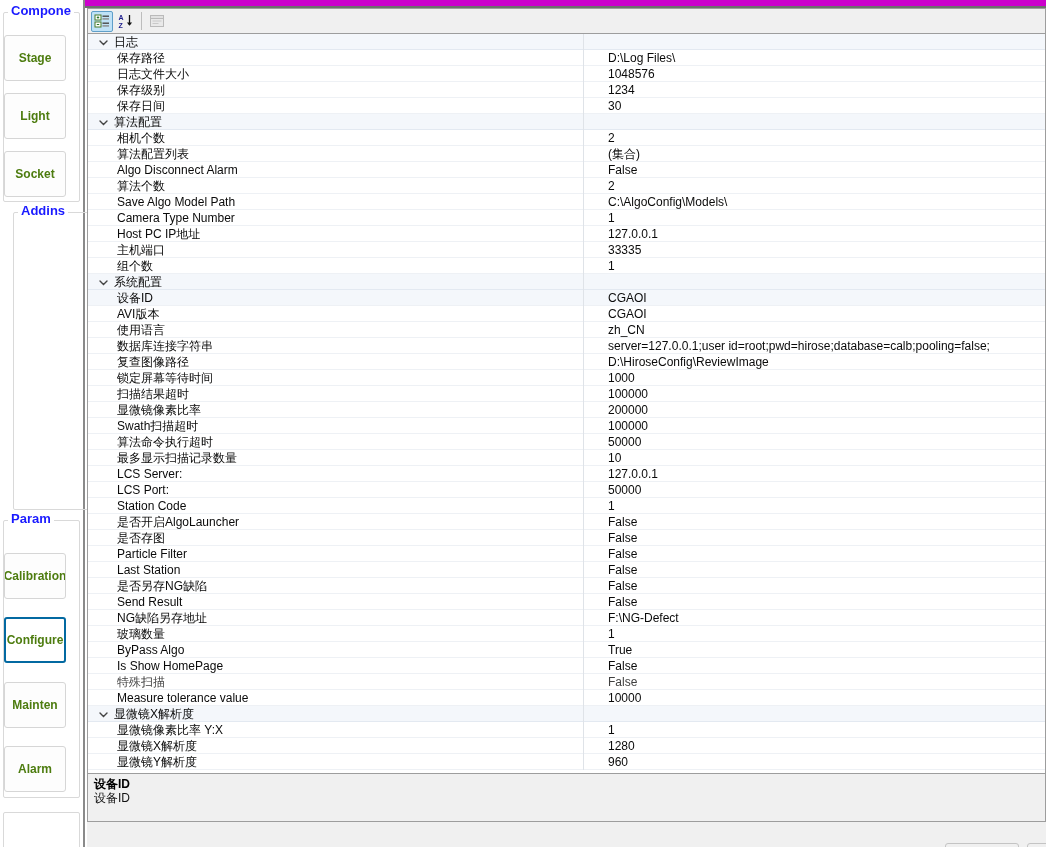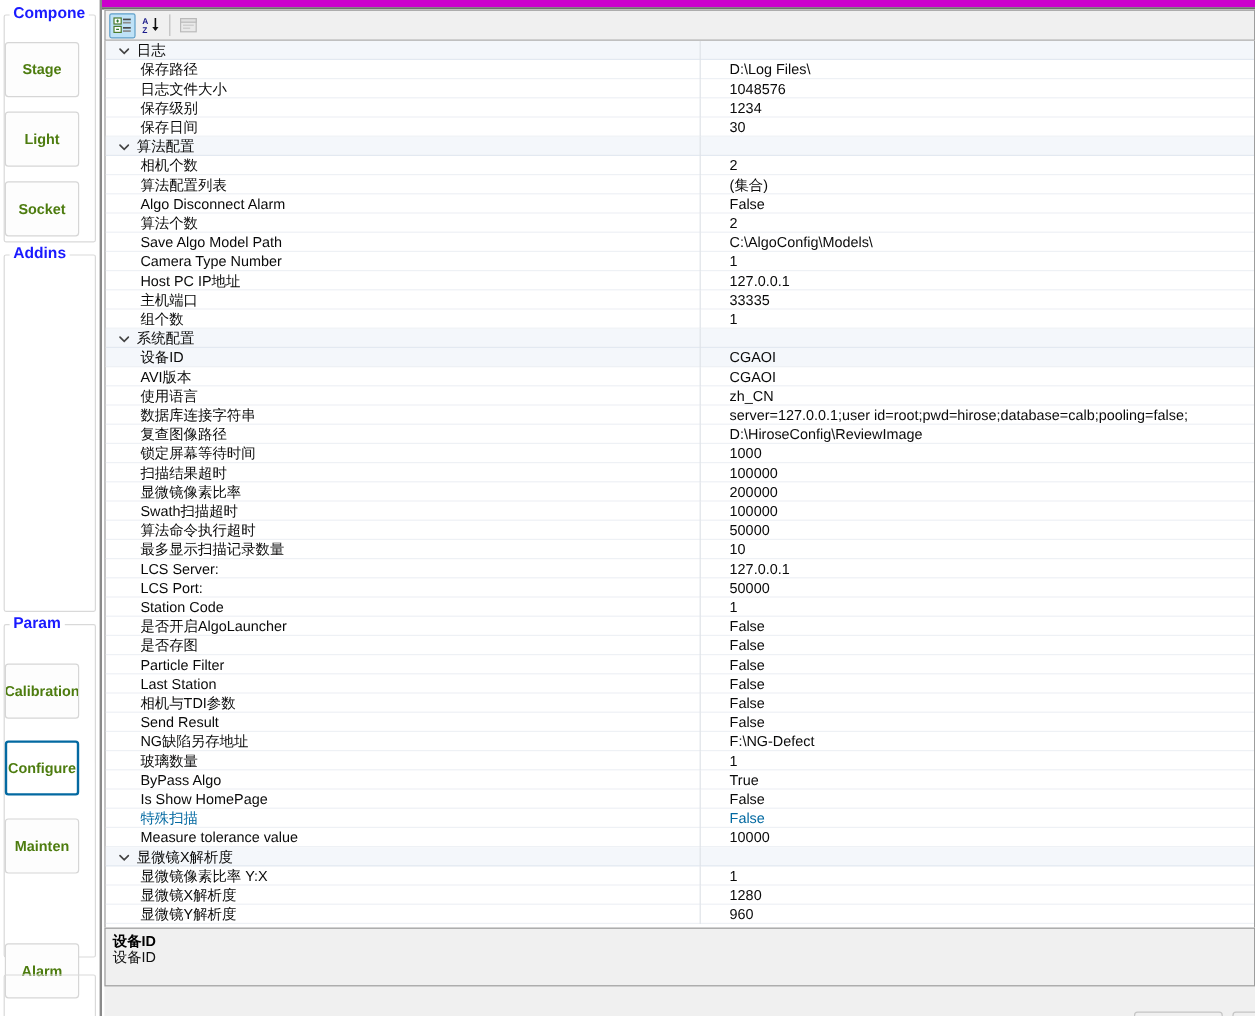--- a/index.html
+++ b/index.html
@@ -137,21 +137,21 @@
   .row.cat {
     background: #f4f7fb;
     border-bottom: 1px solid #e3e9f1;
   }
   .row.cat .rname {
     font-weight: normal;
     padding-left: 26px;
   }
   .row.selected { background: #f4f7fb; }
   .row.disabled .rname,
-  .row.disabled .rval { color: #0369a1; }
+  .row.disabled .rval { color: #404040; }
 
   .expander {
     position: absolute;
     left: 8px; top: 0;
     width: 14px; height: 16px;
     display: flex; align-items: center; justify-content: center;
   }
   .expander svg { display: block; }
 
   .rname {
@@ -222,29 +222,29 @@
   <div class="top-bar-shadow"></div>
 
   <div class="sidebar">
     <div class="sidebar-inner" id="sidebar-inner">
         <div class="groupbox" style="left: 3px; width: 77px; top: 12px; height: 190px;">
           <div class="groupbox-title">Compone</div>
           <div class="sbtn" style="top: 22px;">Stage</div>
           <div class="sbtn" style="top: 80px;">Light</div>
           <div class="sbtn" style="top: 138px;">Socket</div>
         </div>
-        <div class="groupbox" style="left: 3px; width: 77px; top: 212px; height: 298px;">
+        <div class="groupbox" style="left: 13px; width: 77px; top: 212px; height: 298px;">
           <div class="groupbox-title">Addins</div>
         </div>
         <div class="groupbox" style="left: 3px; width: 77px; top: 520px; height: 278px;">
           <div class="groupbox-title">Param</div>
           <div class="sbtn" style="top: 32px;">Calibration</div>
           <div class="sbtn selected" style="top: 96px;">Configure</div>
           <div class="sbtn" style="top: 161px;">Mainten</div>
-          <div class="sbtn" style="top: 225px; margin-top: 40px;">Alarm</div>
+          <div class="sbtn" style="top: 225px;">Alarm</div>
         </div>
         <div class="groupbox" style="left: 3px; width: 77px; top: 812px; height: 40px;"></div>
       </div>
   </div>
 
   <div class="main">
 
     <div class="pg-toolbar">
       <div class="tb-btn active">
         <svg width="16" height="16" viewBox="0 0 16 16">
@@ -458,21 +458,21 @@
             <div class="rname">Particle Filter</div>
             <div class="splitter"></div>
             <div class="rval">False</div>
           </div>
           <div class="row">
             <div class="rname">Last Station</div>
             <div class="splitter"></div>
             <div class="rval">False</div>
           </div>
           <div class="row">
-            <div class="rname">相机与TDI参数</div>
+            <div class="rname">是否另存NG缺陷</div>
             <div class="splitter"></div>
             <div class="rval">False</div>
           </div>
           <div class="row">
             <div class="rname">Send Result</div>
             <div class="splitter"></div>
             <div class="rval">False</div>
           </div>
           <div class="row">
             <div class="rname">NG缺陷另存地址</div>

